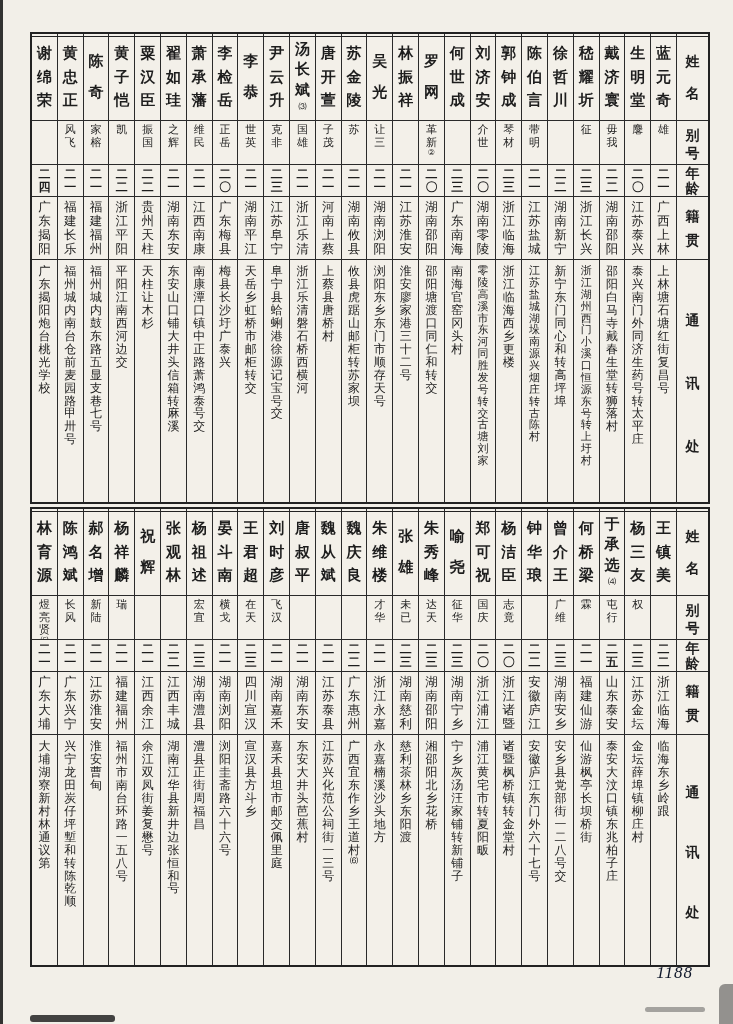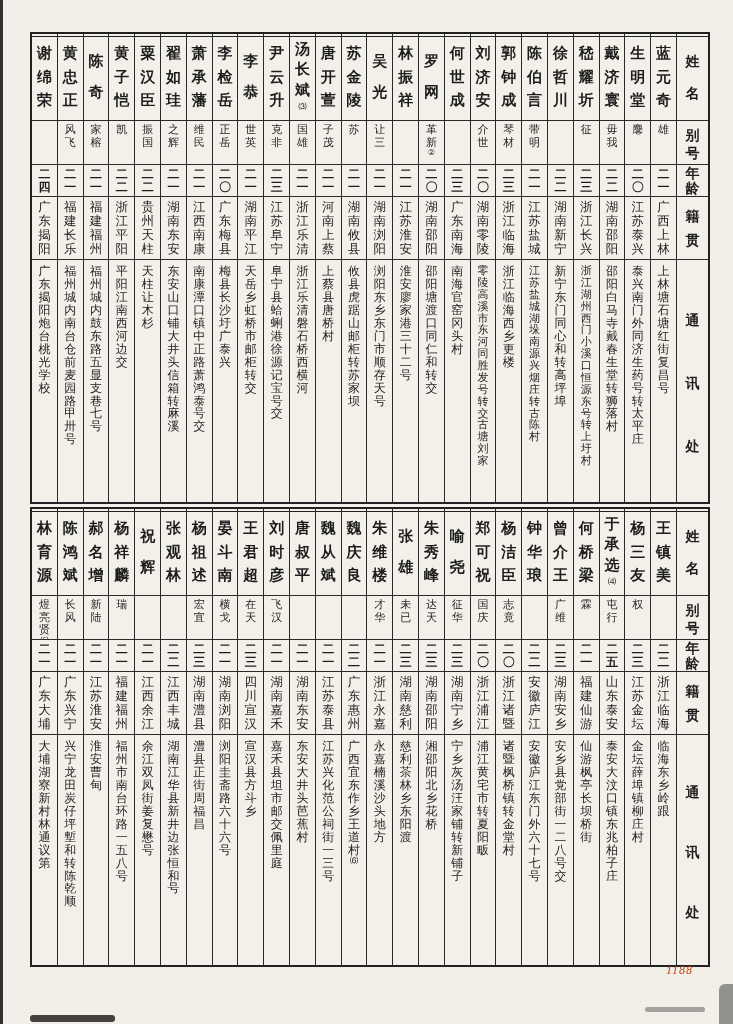--- a/index.html
+++ b/index.html
@@ -44,21 +44,21 @@
   .c-alias .ch{font-size:11px;line-height:1.15;}
   .c-age .ch{font-size:12px;font-weight:600;line-height:1.0;}
   .c-origin .ch{font-size:12.5px;line-height:1.0;}
   .note{font-size:8px;line-height:1.1;color:#222;}
   .hdrcol .ch{font-size:14px;font-weight:700;}
   .hdrcol .cell{justify-content:space-evenly;}
 
   .page-number{
     position:absolute;top:963px;right:40px;
     font-family:"Liberation Serif",serif;font-style:italic;
-    font-size:12px;color:#c2410c;letter-spacing:1px;
+    font-size:17px;color:#0f172a;letter-spacing:1px;
   }
 </style>
 </head>
 <body>
 
 <div class="page">
   <div class="edge-left"></div>
   <div class="tbl" id="table-top">
       <div class="col hdrcol">
         <div class="cell c-name">

